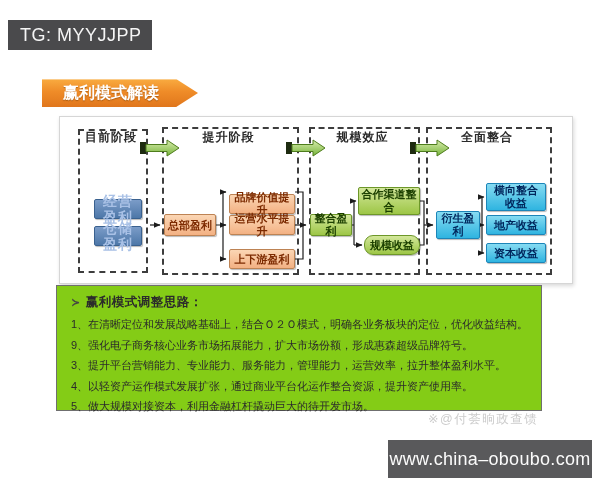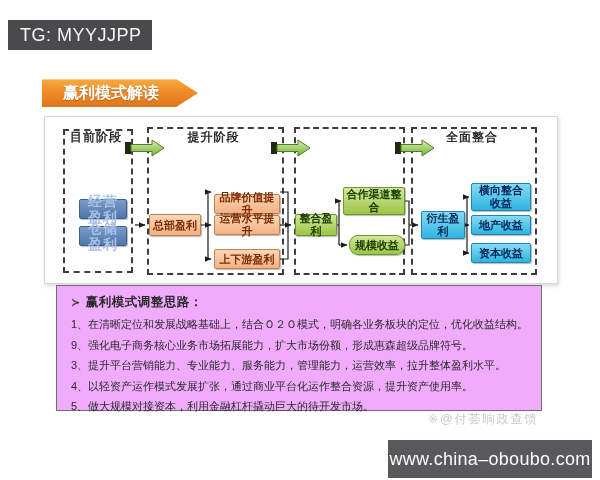--- a/index.html
+++ b/index.html
@@ -19,21 +19,21 @@
     position:absolute;left:42px;top:79px;width:156px;height:28px;
     background:linear-gradient(180deg,#f9ab40 0%,#ef8c28 45%,#e0761c 100%);
     clip-path:polygon(0 0,86% 0,100% 50%,86% 100%,0 100%);
     color:#fff;font-size:16px;font-weight:bold;line-height:28px;
     text-align:center;padding-right:18px;box-sizing:border-box;
     text-shadow:0 1px 1px rgba(120,60,0,.5);
     box-shadow:inset 0 1px 0 rgba(255,255,255,.4);
   }
   
   .panel{
-    position:absolute;left:44px;top:116px;width:512px;height:166px;
+    position:absolute;left:59px;top:116px;width:512px;height:166px;
     background:#fff;border:1px solid #d6d6d6;
     box-shadow:1px 2px 4px rgba(0,0,0,.15);
   }
   .stage{
     position:absolute;border:2px dashed #3d3d3d;background:transparent;z-index:1;
   }
   .stage-label{
     position:absolute;left:0;right:0;top:12px;text-align:center;
     font-family:"Liberation Serif","DejaVu Serif",serif;
     font-size:12px;font-weight:600;color:#2a2a2a;letter-spacing:1px;z-index:2;
@@ -76,21 +76,21 @@
   .b-zhenghe{left:250px;top:97px;width:42px;height:22px;}
   .b-hezuo{left:298px;top:70px;width:62px;height:28px;}
   .b-guimo{left:304px;top:118px;width:56px;height:20px;border-radius:9px;}
   .b-yansheng{left:376px;top:94px;width:44px;height:28px;}
   .b-hengxiang{left:426px;top:66px;width:60px;height:28px;}
   .b-dichan{left:426px;top:98px;width:60px;height:20px;}
   .b-ziben{left:426px;top:126px;width:60px;height:20px;}
   
   .notes{
     position:absolute;left:56px;top:285px;width:486px;height:126px;
-    border:1.5px solid #6f6f6f;background:#f0abfc;box-sizing:border-box;
+    border:1.5px solid #6f6f6f;background:#84cc16;box-sizing:border-box;
     padding:8px 10px 0 14px;color:#2b2b2b;
   }
   .notes-title{font-size:12.5px;font-weight:bold;margin-bottom:3px;letter-spacing:.5px;}
   .notes-title .bullet{font-size:11px;margin-right:5px;color:#444;}
   .note-item{font-size:11px;line-height:20.5px;white-space:nowrap;overflow:hidden;}
   
   .watermark{
     position:absolute;left:428px;top:411px;font-size:12.5px;color:#c3c3c3;
     letter-spacing:1.5px;filter:blur(.6px);opacity:.85;
   }
@@ -112,20 +112,21 @@
 
 <div class="panel">
 
   <div class="stage s1"></div>
   <div class="stage s2"></div>
   <div class="stage s3"></div>
   <div class="stage s4"></div>
 
   <div class="stage-label" style="left:18px;width:66px;">目前阶段</div>
   <div class="stage-label" style="left:102px;width:133px;">提升阶段</div>
+  <div class="stage-label" style="left:249px;width:107px;">规模效应</div>
   <div class="stage-label" style="left:366px;width:122px;">全面整合</div>
 
   <svg class="wires" viewBox="0 0 512 166">
     <defs>
       <marker id="ah" markerUnits="userSpaceOnUse" markerWidth="7" markerHeight="6" refX="6.5" refY="3" orient="auto">
         <path d="M0,0 L7,3 L0,6 Z" fill="#1c1c1c"></path>
       </marker>
     </defs>
     <g stroke="#1c1c1c" stroke-width="1.2" fill="none">
 

